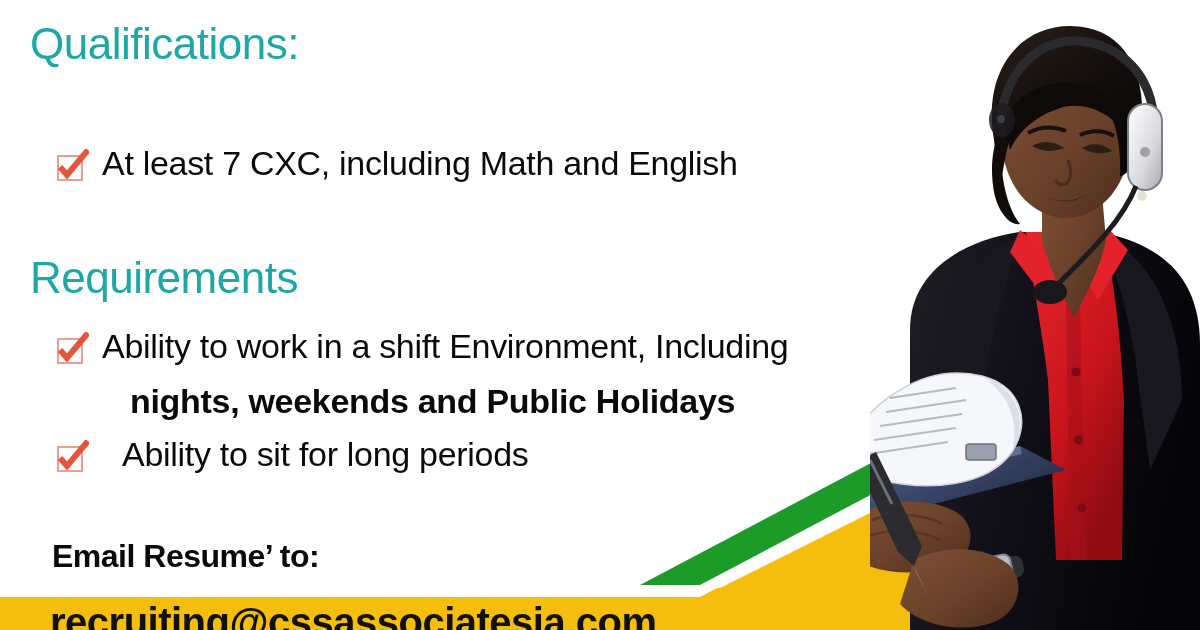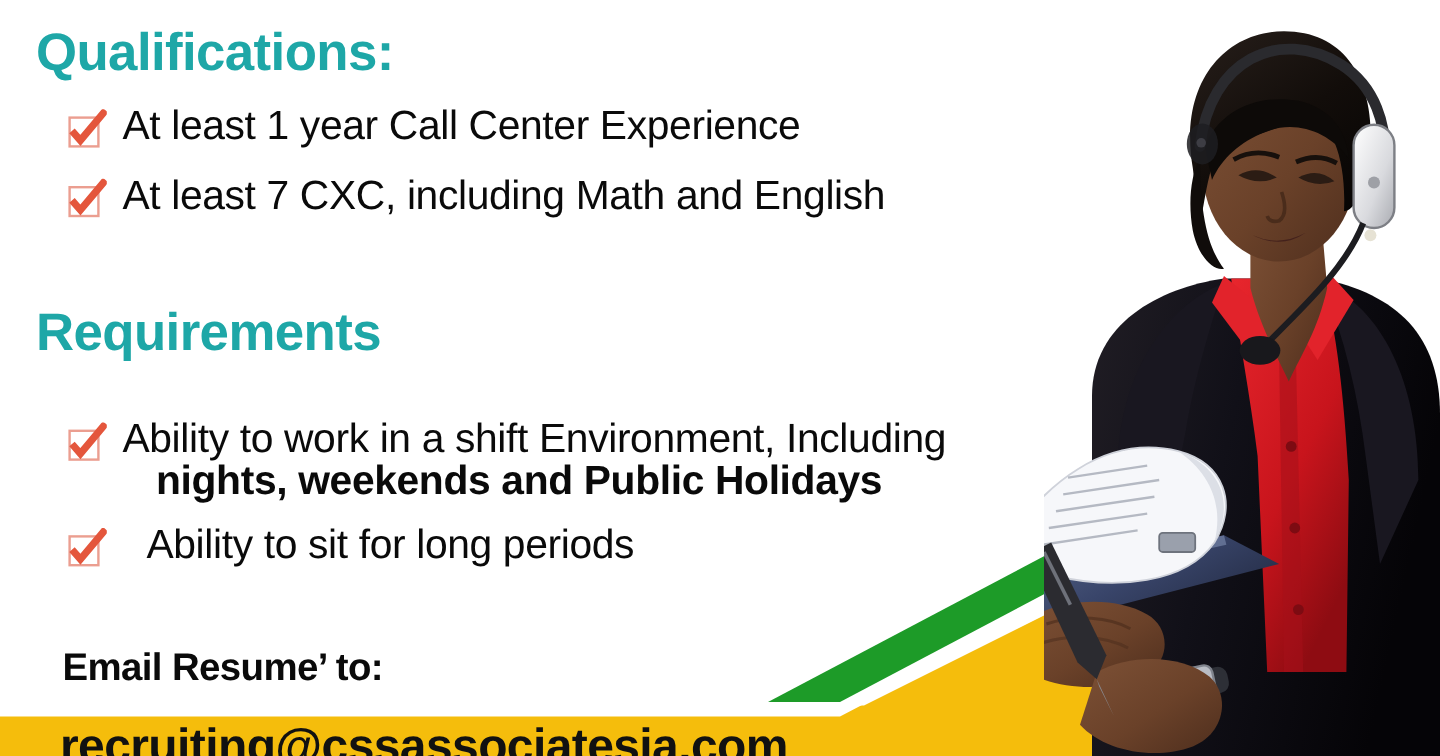--- a/index.html
+++ b/index.html
@@ -23,21 +23,21 @@
   .content{
     position:absolute;left:0;top:0;
     width:960px;height:630px;
     z-index:4;
   }
 
   .heading{
     color:#1ea7a7;
     font-size:44px;
     line-height:1;
-    font-weight:700;
+    font-weight:400;
     letter-spacing:-0.5px;
     white-space:nowrap;
   }
   #h-qual{position:absolute;left:30px;top:22px;}
   #h-req{position:absolute;left:30px;top:256px;}
 
   .bullet{
     position:absolute;
     display:flex;
     align-items:flex-start;
@@ -75,21 +75,21 @@
     background:transparent;
   }
   .cbox .tick{
     position:absolute;left:0;top:0;
     width:34px;height:34px;
   }
 
   
   #b1{left:55px;top:88px;}
   #b2{left:55px;top:146px;}
-  #b3{left:55px;top:329px;margin-top:20px;}
+  #b3{left:55px;top:329px;}
   #b3b{left:130px;top:384px;font-weight:bold;}
   #b4{left:55px;top:437px;gap:20px;}
 
   
   #email-label{
     position:absolute;left:52px;top:538px;
     font-size:32px;font-weight:bold;color:#0a0a0a;
     letter-spacing:-0.5px;white-space:nowrap;
   }
   #email-addr{
@@ -118,29 +118,20 @@
 
     <polygon points="680,588 1010,418 1060,418 720,588" fill="#ffffff"></polygon>
 
     <polygon points="640,585 975,408 1035,408 700,585" fill="#1d9b28"></polygon>
   </svg>
 
   <div class="content">
 
     <div class="heading" id="h-qual">Qualifications:</div>
 
-    <div class="bullet" id="b1">
-      <span class="cbox">
-        <span class="sq"></span>
-        <svg class="tick" viewBox="0 0 34 34">
-            <path d="M5 18 L12 26 L33 1" stroke="#e4563c" stroke-width="6" fill="none" stroke-linecap="butt" stroke-linejoin="miter"></path>
-          </svg>
-      </span>
-      <span class="txt">At least 1 year Call Center Experience</span>
-    </div>
 
     <div class="bullet" id="b2">
       <span class="cbox">
         <span class="sq"></span>
         <svg class="tick" viewBox="0 0 34 34">
             <path d="M5 18 L12 26 L33 1" stroke="#e4563c" stroke-width="6" fill="none" stroke-linecap="butt" stroke-linejoin="miter"></path>
           </svg>
       </span>
       <span class="txt">At least 7 CXC, including Math and English</span>
     </div>

